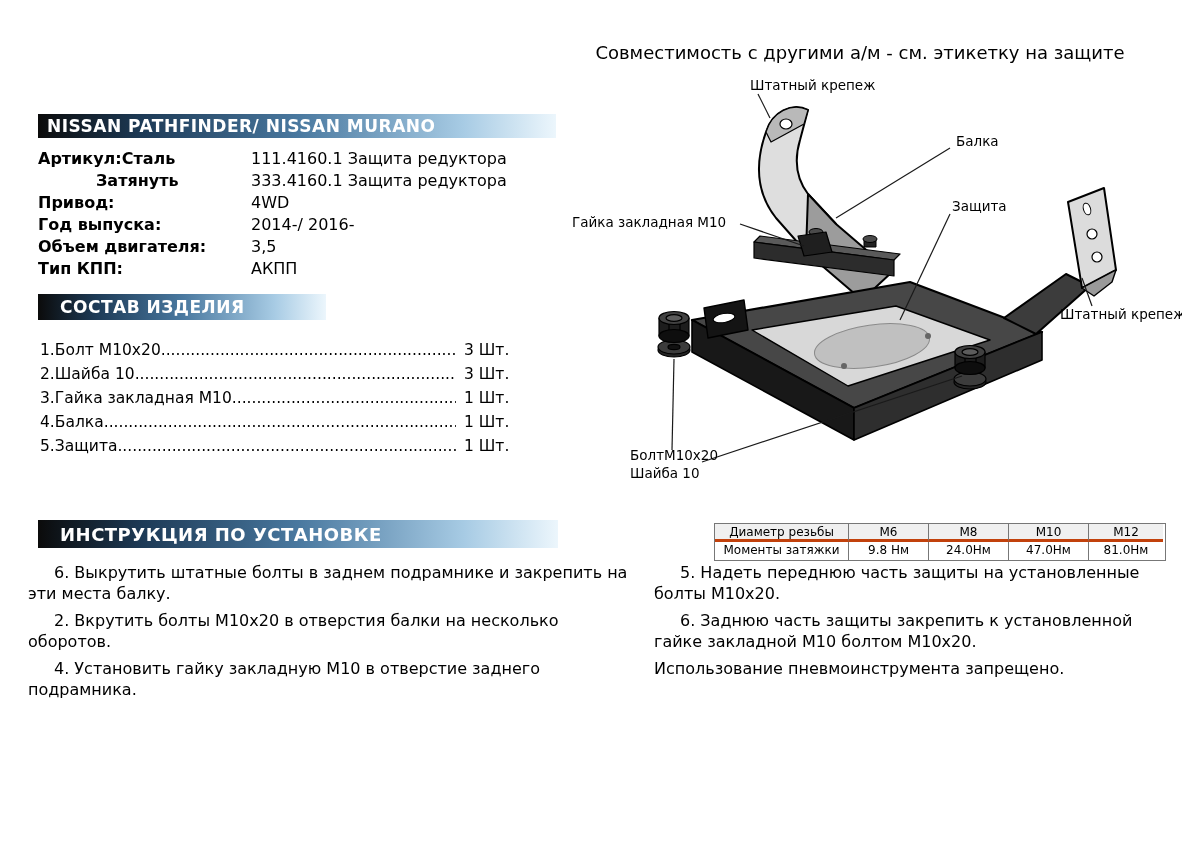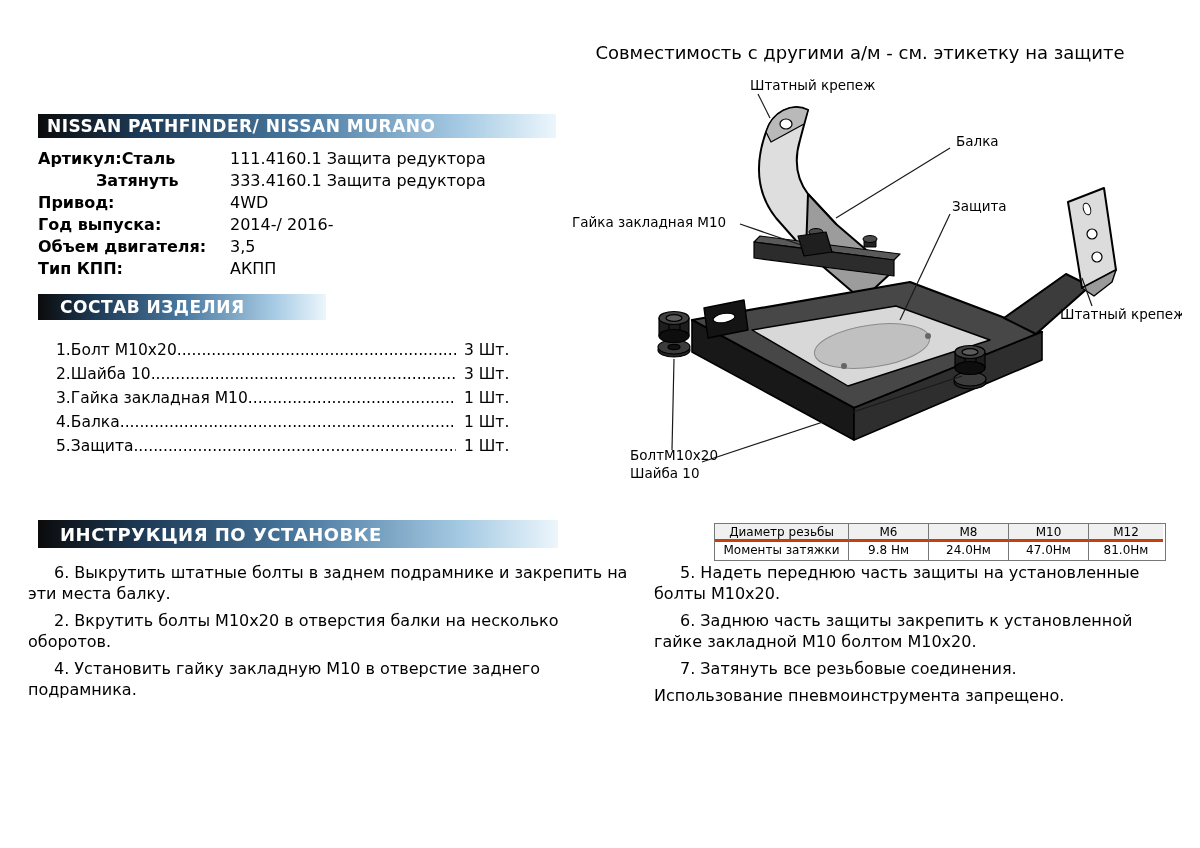--- a/index.html
+++ b/index.html
@@ -13,30 +13,30 @@
     background:linear-gradient(90deg,#0b0b0b 0%,#1d3a56 20%,#49789f 50%,#a7cbe4 82%,#ecf6fc 100%);
     color:#fff; font-weight:bold; display:flex; align-items:center;
     letter-spacing:.5px;
   }
 
   .compat-note { left:560px; top:42px; width:600px; text-align:center; font-size:18px; }
 
   .nissan-bar { left:38px; top:114px; width:518px; height:24px; font-size:17px; padding-left:9px; }
 
   .specs { left:38px; top:147px; width:520px; font-size:16px; }
-  .spec-row { display:flex; height:22px; align-items:center; }
+  .spec-row { display:flex; height:22px; align-items:center;gap:21px; }
   .spec-label { width:192px; font-weight:bold; white-space:nowrap; }
   .spec-row.indent .spec-label { padding-left:58px; }
   .spec-value { white-space:nowrap; }
 
   .sostav-bar { left:38px; top:294px; width:288px; height:26px; font-size:17px; padding-left:22px; }
 
   .parts { left:40px; top:341px; width:482px; font-size:15.5px; }
   .part-row { display:flex; align-items:baseline; height:24px; }
-  .part-name { white-space:nowrap;margin-left:16px; }
+  .part-name { white-space:nowrap; }
   .part-leader { flex:1; overflow:hidden; white-space:nowrap; }
   .part-qty { width:66px; padding-left:8px; white-space:nowrap; }
 
   .instr-bar { left:38px; top:520px; width:520px; height:28px; font-size:18px; padding-left:22px; }
 
   .steps { font-size:16px; line-height:21px; }
   .steps p { margin-bottom:6px; text-indent:26px; }
   .steps p.note { text-indent:0; }
   .steps-left { left:28px; top:562px; width:618px; }
   .steps-right { left:654px; top:562px; width:516px; }
@@ -147,21 +147,20 @@
   </div>
 
   <div class="abs steps steps-left">
     <p>6. Выкрутить штатные болты в заднем подрамнике и закрепить на эти места балку.</p>
     <p>2. Вкрутить болты М10х20 в отверстия балки на несколько оборотов.</p>
     <p>4. Установить гайку закладную М10 в отверстие заднего подрамника.</p>
   </div>
   <div class="abs steps steps-right">
     <p>5. Надеть переднюю часть защиты на установленные болты М10х20.</p>
     <p>6. Заднюю часть защиты закрепить к установленной гайке закладной М10 болтом М10х20.</p>
-    <p>7. Затянуть все резьбовые соединения.</p>
     <p class="note">Использование пневмоинструмента запрещено.</p>
   </div>
 
   <svg class="abs diagram" viewBox="0 0 630 430">
     <g stroke="#000" stroke-linejoin="round">
 
       <path d="M214,66 C220,46 240,36 256,44 L248,74 C242,94 244,112 256,128 L284,158 L254,186 L224,152 C202,124 204,94 214,66 Z" fill="#dedede" stroke-width="2"></path>
       <path d="M214,66 C220,46 240,36 256,44 L252,58 L219,76 Z" fill="#b9b9b9" stroke-width="1.2"></path>
       <ellipse cx="234" cy="58" rx="6" ry="5" fill="#fff" stroke-width="1.2"></ellipse>
 

